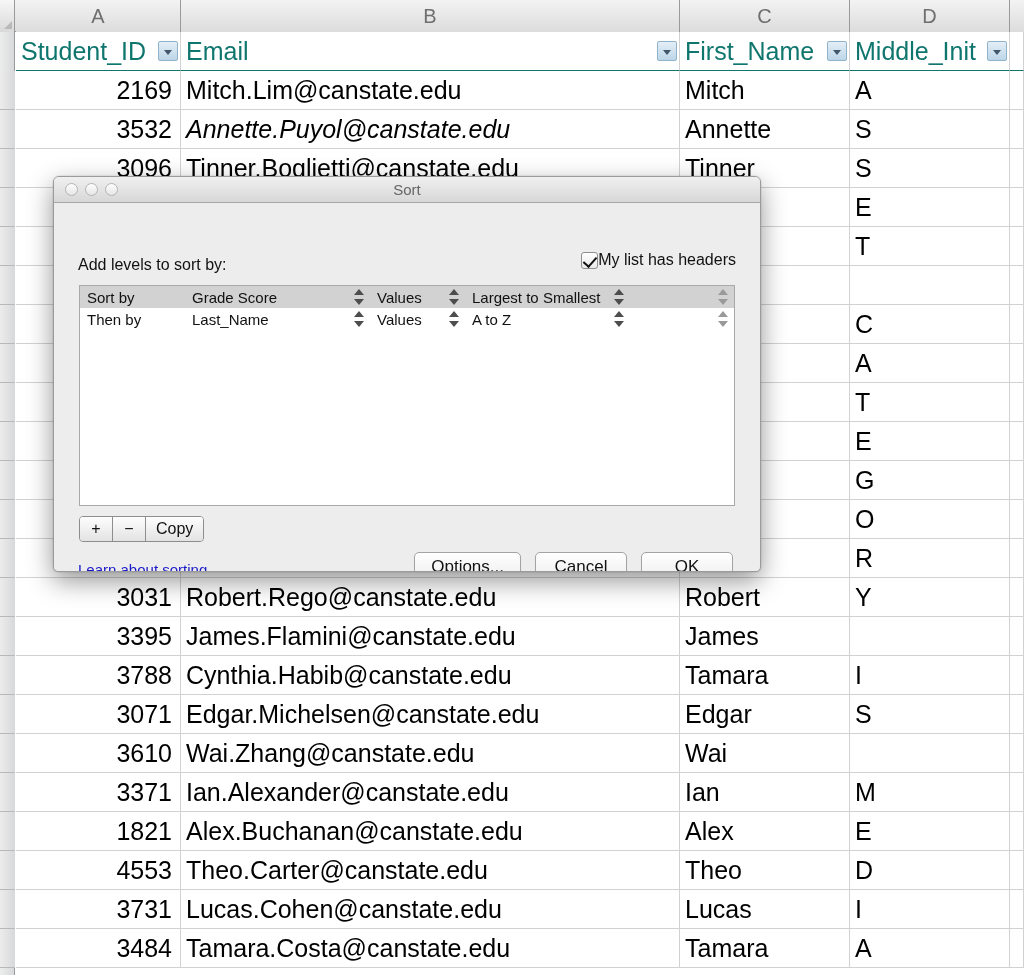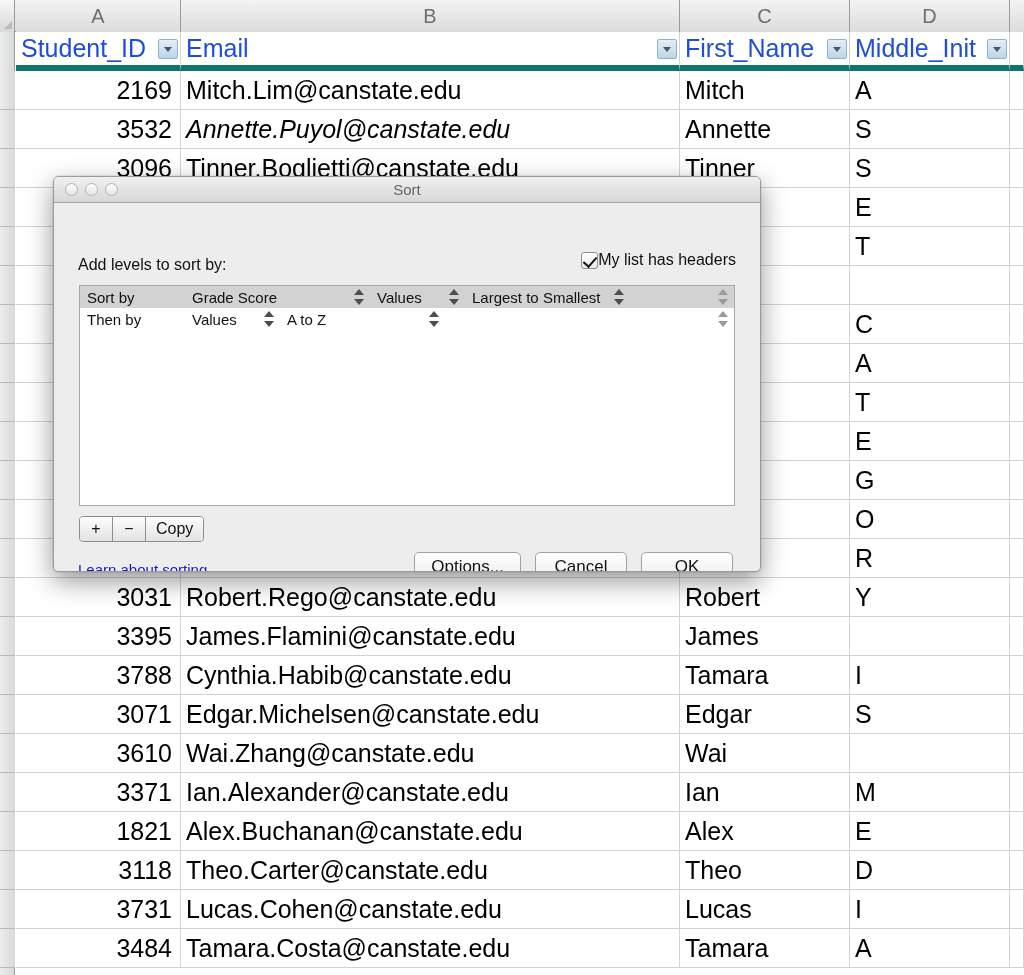--- a/index.html
+++ b/index.html
@@ -55,22 +55,22 @@
     border-bottom: 1px solid #d2d2d2;
     display: flex; align-items: center;
     font-size: 25px; color: #000;
     padding: 0 5px;
     white-space: nowrap;
     overflow: hidden;
     background: #fff;
   }
   .grid-cell.num { justify-content: flex-end; padding-right: 8px; }
   .header-cell {
-    font-size: 25px; color: #1d4ed8;
-    border-bottom: 6px solid #0f766e;
+    font-size: 25px; color: #0f766e;
+    border-bottom: 1px solid #0f766e;
   }
   .filter-btn {
     position: absolute; right: 2px; top: 50%; transform: translateY(-50%);
     width: 20px; height: 20px;
     background: linear-gradient(#e4eef6,#bcd6e8);
     border: 1px solid #8fb3ca;
     border-radius: 2px;
     display: flex; align-items: center; justify-content: center;
   }
   .filter-btn::after {
@@ -332,21 +332,21 @@
       <div class="grid-cell num" style="left: 16px; top: 773px; width: 165px; height: 39px;">3371</div>
       <div class="grid-cell " style="left: 181px; top: 773px; width: 499px; height: 39px;">Ian.Alexander@canstate.edu</div>
       <div class="grid-cell " style="left: 680px; top: 773px; width: 170px; height: 39px;">Ian</div>
       <div class="grid-cell " style="left: 850px; top: 773px; width: 160px; height: 39px;">M</div>
       <div class="grid-cell " style="left: 1010px; top: 773px; width: 14px; height: 39px;"></div>
       <div class="grid-cell num" style="left: 16px; top: 812px; width: 165px; height: 39px;">1821</div>
       <div class="grid-cell " style="left: 181px; top: 812px; width: 499px; height: 39px;">Alex.Buchanan@canstate.edu</div>
       <div class="grid-cell " style="left: 680px; top: 812px; width: 170px; height: 39px;">Alex</div>
       <div class="grid-cell " style="left: 850px; top: 812px; width: 160px; height: 39px;">E</div>
       <div class="grid-cell " style="left: 1010px; top: 812px; width: 14px; height: 39px;"></div>
-      <div class="grid-cell num" style="left: 16px; top: 851px; width: 165px; height: 39px;">3118</div>
+      <div class="grid-cell num" style="left: 16px; top: 851px; width: 165px; height: 39px;">4553</div>
       <div class="grid-cell " style="left: 181px; top: 851px; width: 499px; height: 39px;">Theo.Carter@canstate.edu</div>
       <div class="grid-cell " style="left: 680px; top: 851px; width: 170px; height: 39px;">Theo</div>
       <div class="grid-cell " style="left: 850px; top: 851px; width: 160px; height: 39px;">D</div>
       <div class="grid-cell " style="left: 1010px; top: 851px; width: 14px; height: 39px;"></div>
       <div class="grid-cell num" style="left: 16px; top: 890px; width: 165px; height: 39px;">3731</div>
       <div class="grid-cell " style="left: 181px; top: 890px; width: 499px; height: 39px;">Lucas.Cohen@canstate.edu</div>
       <div class="grid-cell " style="left: 680px; top: 890px; width: 170px; height: 39px;">Lucas</div>
       <div class="grid-cell " style="left: 850px; top: 890px; width: 160px; height: 39px;">I</div>
       <div class="grid-cell " style="left: 1010px; top: 890px; width: 14px; height: 39px;"></div>
       <div class="grid-cell num" style="left: 16px; top: 929px; width: 165px; height: 39px;">3484</div>
@@ -416,20 +416,27 @@
               <span class="stepper light-arrows">
                 <i class="up"></i>
                 <i class="dn"></i>
               </span>
             </div>
           </div>
           <div class="lv-row">
             <div class="lv-cell" style="width: 105px;">
               <span>Then by</span>
             </div>
+            <div class="lv-cell" style="width: 185px;">
+              <span>Last_Name</span>
+              <span class="stepper">
+                <i class="up"></i>
+                <i class="dn"></i>
+              </span>
+            </div>
             <div class="lv-cell" style="width: 95px;">
               <span>Values</span>
               <span class="stepper">
                 <i class="up"></i>
                 <i class="dn"></i>
               </span>
             </div>
             <div class="lv-cell" style="width: 165px;">
               <span>A to Z</span>
               <span class="stepper">

